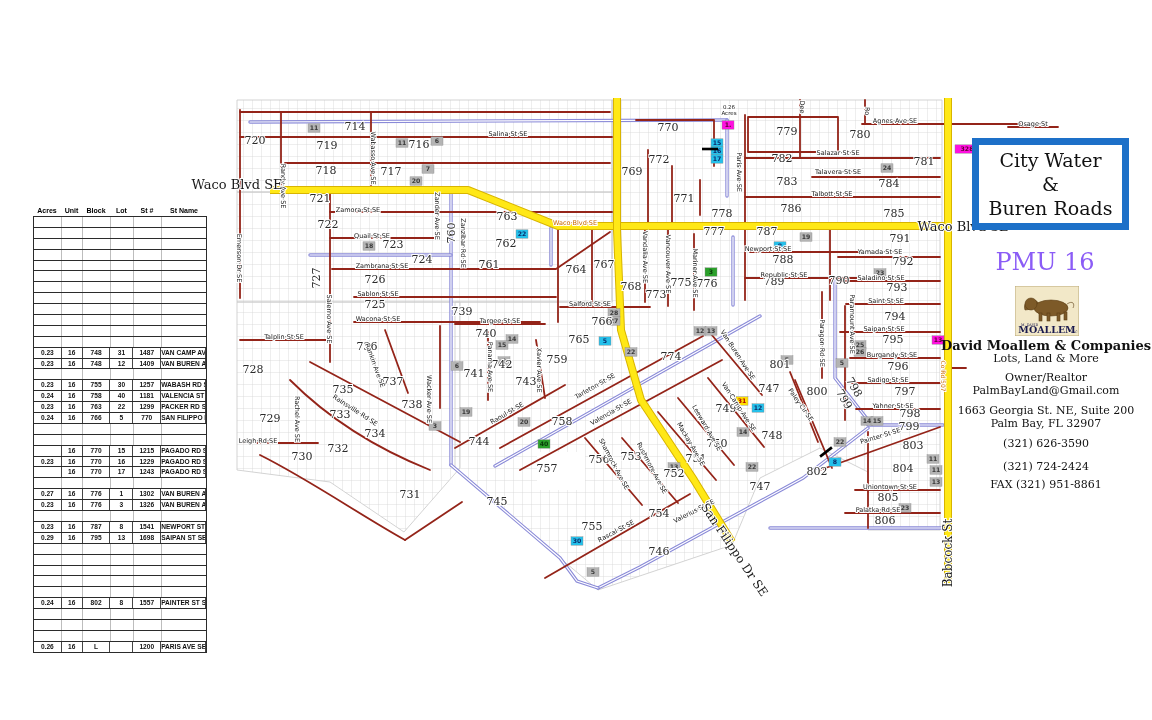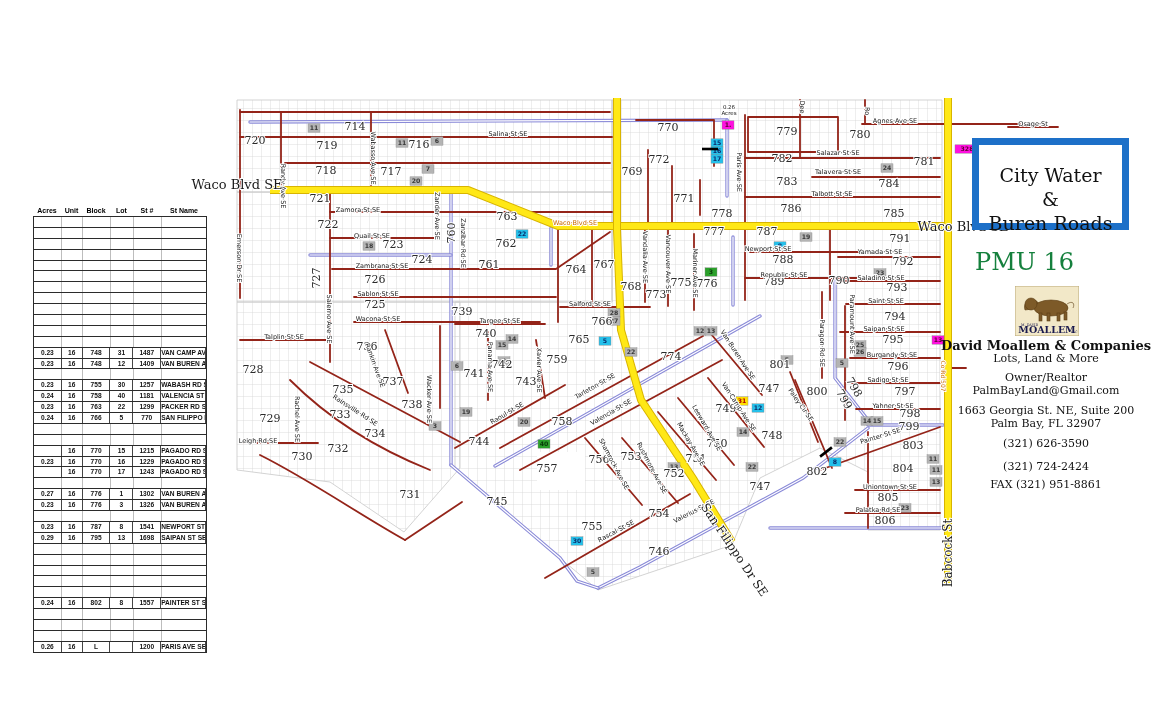--- a/index.html
+++ b/index.html
@@ -14,21 +14,21 @@
   .trow:last-child{border-bottom:none;}
   .tcell{font-size:6.6px;font-weight:bold;color:#111;text-align:center;overflow:hidden;
          white-space:nowrap;line-height:9.9px;border-right:1px solid #bdbdbd;}
   .tcell:last-child{border-right:none;}
   .trow.filled .tcell{border-right:1px solid #444;}
   
   .serif{font-family:"DejaVu Serif","Liberation Serif",serif;}
   #cwbox{position:absolute;left:972px;top:138px;width:143px;height:78px;border:7px solid #1d70c8;
          background:#fff;text-align:center;color:#111;}
   #cwbox div{font-size:19px;line-height:1.25;}
-  #pmu{position:absolute;left:975px;top:248px;width:140px;font-size:24px;color:#15803d;}
+  #pmu{position:absolute;left:975px;top:248px;width:140px;text-align:center;font-size:24px;color:#8b5cf6;}
   #logo{position:absolute;left:1015px;top:286px;width:64px;height:50px;}
   .contact{position:absolute;width:220px;left:936px;text-align:center;color:#111;}
   
   #map{position:absolute;left:0;top:0;}
   text{user-select:none;}
 </style>
 </head>
 <body>
 
 <div id="root">
@@ -757,21 +757,21 @@
           <span class="tcell" style="width: 21px;">16</span>
           <span class="tcell" style="width: 28px;">L</span>
           <span class="tcell" style="width: 23px;"></span>
           <span class="tcell" style="width: 28px;">1200</span>
           <span class="tcell" style="width: 46px;">PARIS AVE SE</span>
         </div>
       </div>
   </div>
 
   <div id="cwbox" class="serif">
-    <div style="margin-top:19px">City Water</div>
+    <div style="margin-top:4px">City Water</div>
     <div>&amp;</div>
     <div>Buren Roads</div>
   </div>
 
   <div id="pmu" class="serif">PMU 16</div>
 
   <svg id="logo" viewBox="0 0 64 50">
     <rect x="0" y="0" width="64" height="50" fill="#f2e8c8" stroke="#b9a878" stroke-width="1"></rect>
     <g fill="#7d5a28" stroke="#5a3d14" stroke-width="0.6">
       <path d="M10,24 C8,18 12,14 17,14 C22,14 25,17 24,22 Z"></path>

